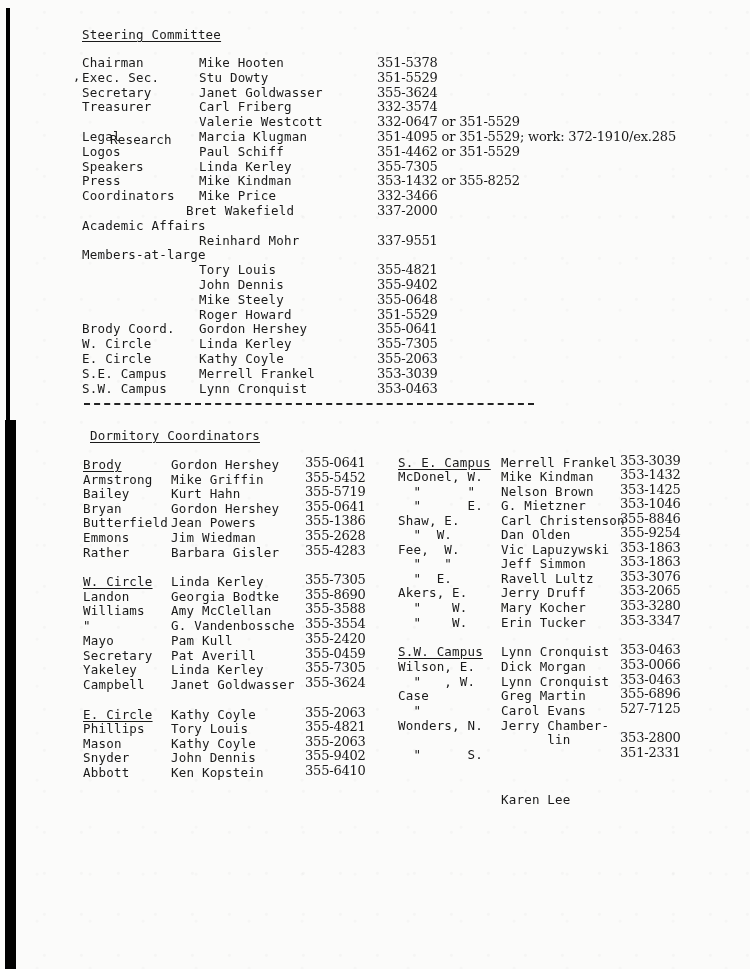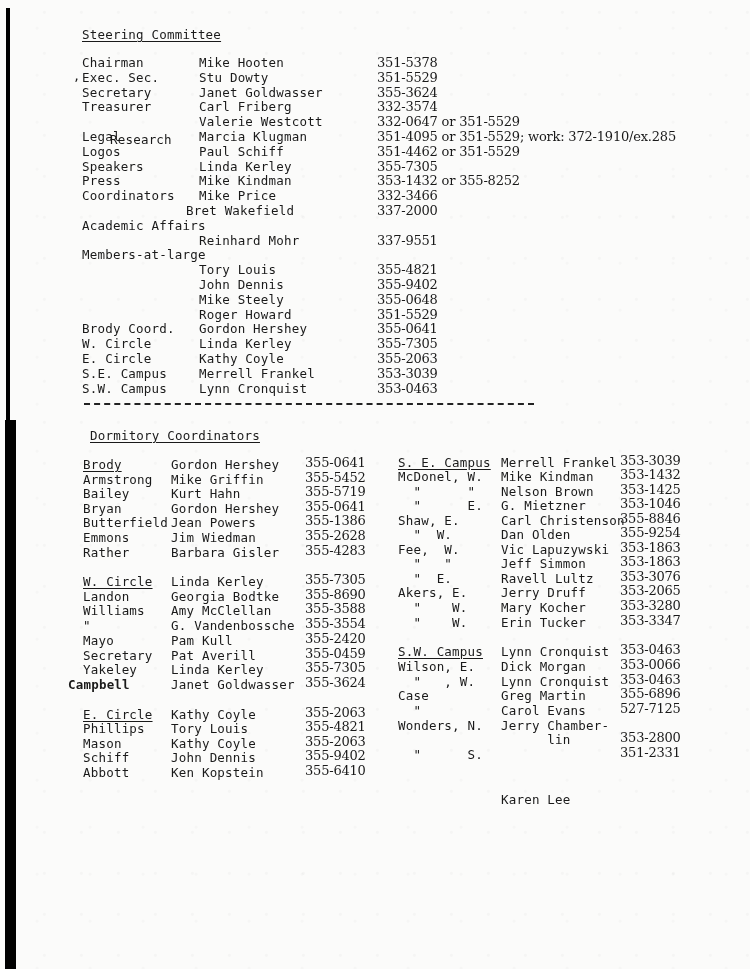--- a/index.html
+++ b/index.html
@@ -139,33 +139,33 @@
     <div class="t ph" style="left: 305px; top: 616px;">355-3554</div>
     <div class="t" style="left: 83px; top: 633px;">Mayo</div>
     <div class="t" style="left: 171px; top: 633px;">Pam Kull</div>
     <div class="t ph" style="left: 305px; top: 631px;">355-2420</div>
     <div class="t" style="left: 83px; top: 648px;">Secretary</div>
     <div class="t" style="left: 171px; top: 648px;">Pat Averill</div>
     <div class="t ph" style="left: 305px; top: 646px;">355-0459</div>
     <div class="t" style="left: 83px; top: 662px;">Yakeley</div>
     <div class="t" style="left: 171px; top: 662px;">Linda Kerley</div>
     <div class="t ph" style="left: 305px; top: 660px;">355-7305</div>
-    <div class="t" style="left: 68px; top: 677px; font-weight: bold;">Campbell</div>
+    <div class="t" style="left: 83px; top: 677px;">Campbell</div>
     <div class="t" style="left: 171px; top: 677px;">Janet Goldwasser</div>
     <div class="t ph" style="left: 305px; top: 675px;">355-3624</div>
     <div class="t ul" style="left: 83px; top: 707px;">E. Circle</div>
     <div class="t" style="left: 171px; top: 707px;">Kathy Coyle</div>
     <div class="t ph" style="left: 305px; top: 705px;">355-2063</div>
     <div class="t" style="left: 83px; top: 721px;">Phillips</div>
     <div class="t" style="left: 171px; top: 721px;">Tory Louis</div>
     <div class="t ph" style="left: 305px; top: 719px;">355-4821</div>
     <div class="t" style="left: 83px; top: 736px;">Mason</div>
     <div class="t" style="left: 171px; top: 736px;">Kathy Coyle</div>
     <div class="t ph" style="left: 305px; top: 734px;">355-2063</div>
-    <div class="t" style="left: 83px; top: 750px;">Schiff</div>
+    <div class="t" style="left: 83px; top: 750px;">Snyder</div>
     <div class="t" style="left: 171px; top: 750px;">John Dennis</div>
     <div class="t ph" style="left: 305px; top: 748px;">355-9402</div>
     <div class="t" style="left: 83px; top: 765px;">Abbott</div>
     <div class="t" style="left: 171px; top: 765px;">Ken Kopstein</div>
     <div class="t ph" style="left: 305px; top: 763px;">355-6410</div>
     <div class="t ul" style="left: 398px; top: 455px;">S. E. Campus</div>
     <div class="t" style="left: 501px; top: 455px;">Merrell Frankel</div>
     <div class="t ph" style="left: 620px; top: 453px;">353-3039</div>
     <div class="t" style="left: 398px; top: 469px;">McDonel, W.</div>
     <div class="t" style="left: 501px; top: 469px;">Mike Kindman</div>

